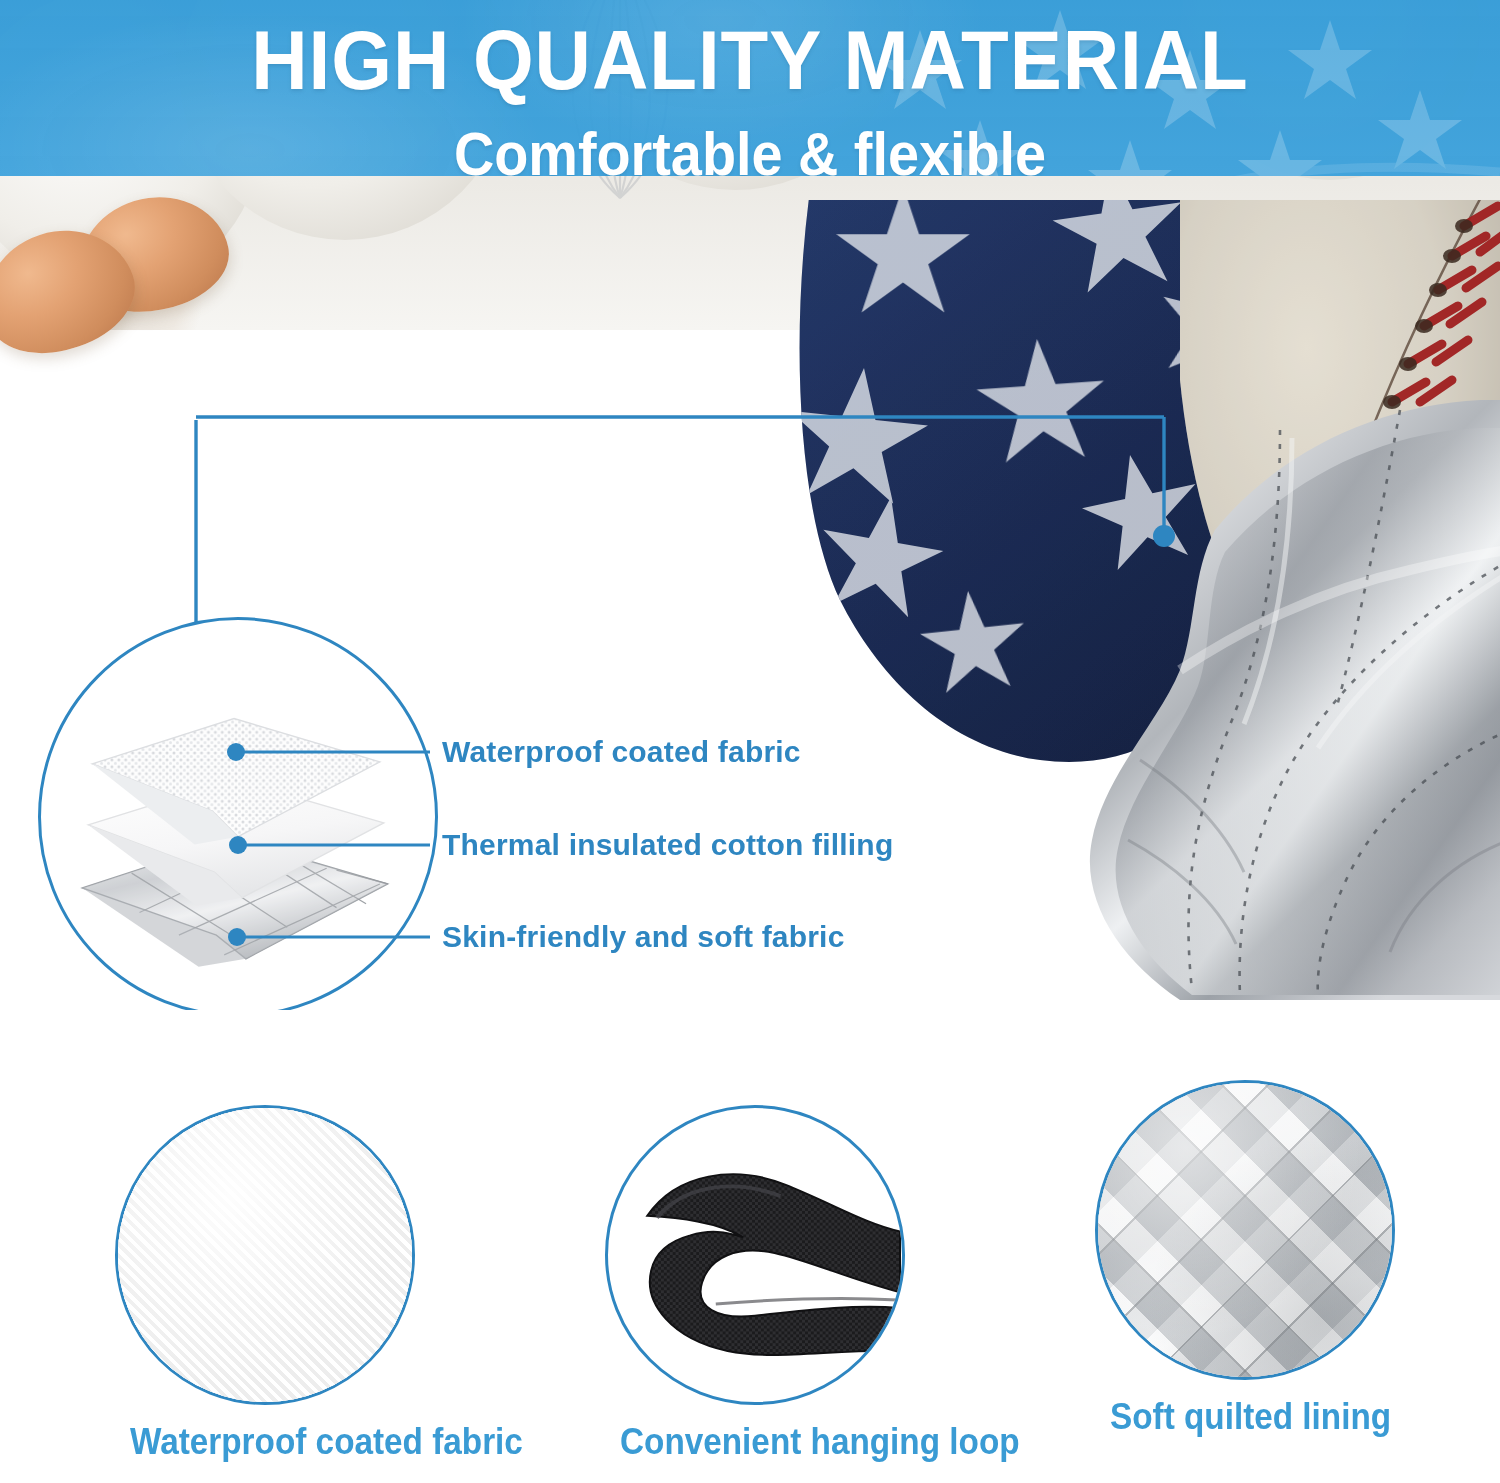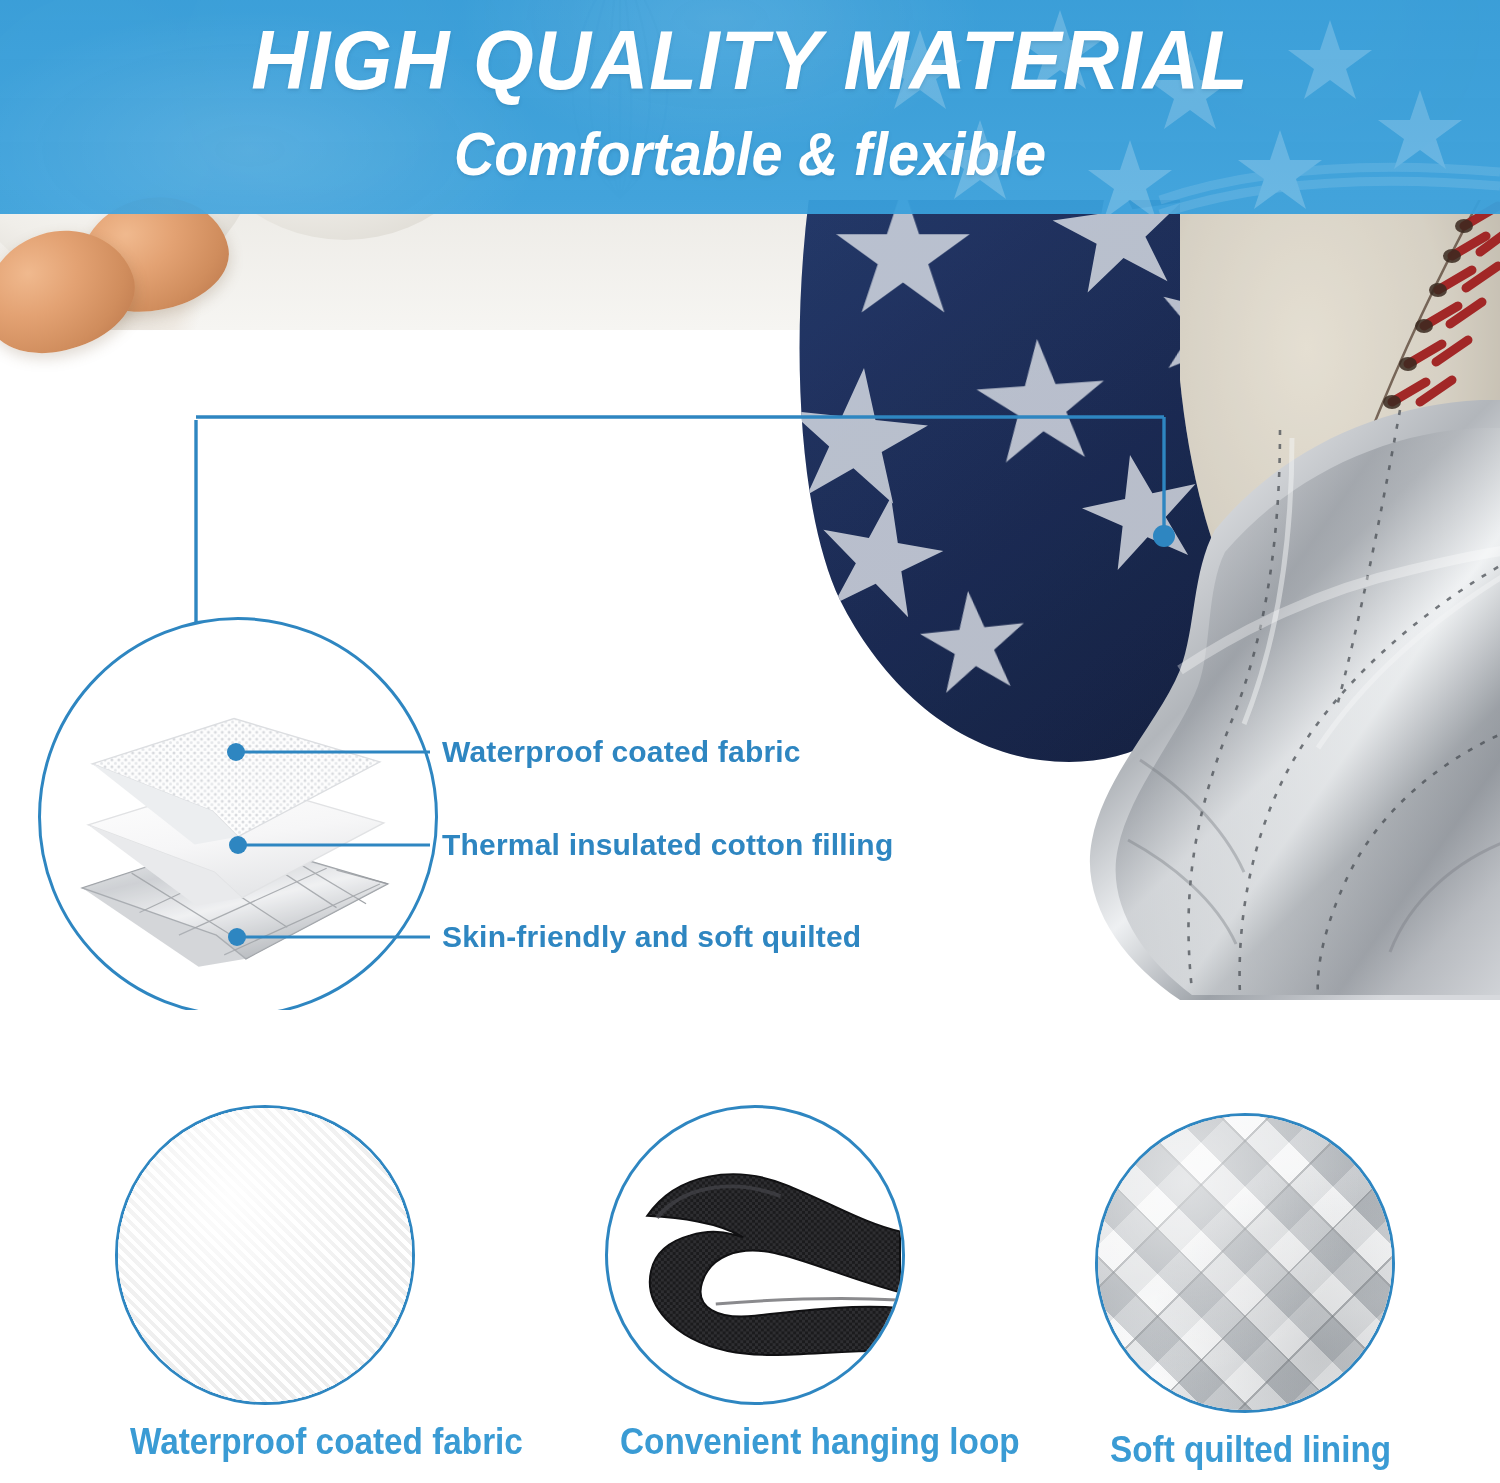--- a/index.html
+++ b/index.html
@@ -35,24 +35,23 @@
     position:absolute; border-radius:50% 50% 48% 48%/58% 58% 42% 42%;
     background:radial-gradient(ellipse at 35% 28%, #f0b98e 0%, #e3a273 35%, #d08d5d 70%, #b9754a 100%);
     box-shadow:0 6px 14px rgba(120,90,60,.22);
   }
   .egg.e1 { left:-18px; top:232px; width:152px; height:118px; transform:rotate(-18deg); }
   .egg.e2 { left:78px; top:198px; width:150px; height:112px; transform:rotate(-12deg); }
   .whisk-wires { position:absolute; left:520px; top:0px; width:200px; height:230px; opacity:.5; }
 
   
   .band {
-    position:absolute; left:0; top:0; width:1500px; height:214px;
+    position:absolute; left:0; top:0; width:1500px; height:176px;
     background:linear-gradient(180deg, rgba(45,152,214,.93) 0%, rgba(52,156,216,.94) 55%, rgba(58,160,219,.95) 100%);
     overflow:hidden;
-    font-style:italic;
   }
   .band-stars { position:absolute; right:0; top:0; width:640px; height:214px; opacity:.20; }
   .band-sheen {
     position:absolute; left:0; top:0; width:1500px; height:214px;
     background:radial-gradient(ellipse 420px 200px at 250px 150px, rgba(255,255,255,.12) 0%, rgba(255,255,255,0) 70%),
                radial-gradient(ellipse 380px 190px at 720px 20px, rgba(255,255,255,.10) 0%, rgba(255,255,255,0) 70%);
   }
   .hdr-title {
     position:absolute; left:0; top:18px; width:1500px;
     text-align:center; color:#ffffff;
@@ -93,21 +92,21 @@
     position:absolute; inset:0; border-radius:50%;
     border:3px solid #2e86c1; overflow:hidden; background:#fff;
   }
   .feat-cap {
     position:absolute; top:316px; width:100%; text-align:center;
     color:#3a9bd4; font-size:37px; font-weight:bold; white-space:nowrap;
     transform:scaleX(.90); transform-origin:50% 50%;
   }
   .f1 { left:115px; top:1105px; }
   .f2 { left:605px; top:1105px; }
-  .f3 { left:1095px; top:1113px; }
+  .f3 { left:1095px; top:1080px; }
 
   
   .weave {
     position:absolute; inset:-10px;
     background:
       repeating-linear-gradient(45deg, #ffffff 0 4px, #ededed 4px 8px),
       repeating-linear-gradient(-45deg, rgba(255,255,255,.85) 0 4px, rgba(228,228,228,.85) 4px 8px),
       #f7f7f7;
   }
   .weave-sheen { position:absolute; inset:0;
@@ -346,21 +345,21 @@
         <path d="M238 845 L430 845" fill="none"></path>
         <path d="M237 937 L430 937" fill="none"></path>
       </g>
       <circle cx="236" cy="752" r="9" fill="#2e86c1"></circle>
       <circle cx="238" cy="845" r="9" fill="#2e86c1"></circle>
       <circle cx="237" cy="937" r="9" fill="#2e86c1"></circle>
     </svg>
 
     <div class="callout-label" style="left:442px; top:735px;">Waterproof coated fabric</div>
     <div class="callout-label" style="left:442px; top:828px;text-align:right;">Thermal insulated cotton filling</div>
-    <div class="callout-label" style="left:442px; top:920px;">Skin-friendly and soft quilted</div>
+    <div class="callout-label" style="left:442px; top:920px;">Skin-friendly and soft fabric</div>
 
     <div class="band">
       <svg class="band-stars" viewBox="0 0 640 214" preserveAspectRatio="none">
         <g fill="#ffffff">
           <path d="M60 30 l10 30 32 0 -26 19 10 30 -26 -19 -26 19 10 -30 -26 -19 32 0 z"></path>
           <path d="M200 10 l10 30 32 0 -26 19 10 30 -26 -19 -26 19 10 -30 -26 -19 32 0 z"></path>
           <path d="M330 50 l10 30 32 0 -26 19 10 30 -26 -19 -26 19 10 -30 -26 -19 32 0 z"></path>
           <path d="M470 20 l10 30 32 0 -26 19 10 30 -26 -19 -26 19 10 -30 -26 -19 32 0 z"></path>
           <path d="M120 120 l10 30 32 0 -26 19 10 30 -26 -19 -26 19 10 -30 -26 -19 32 0 z"></path>
           <path d="M270 140 l10 30 32 0 -26 19 10 30 -26 -19 -26 19 10 -30 -26 -19 32 0 z"></path>

